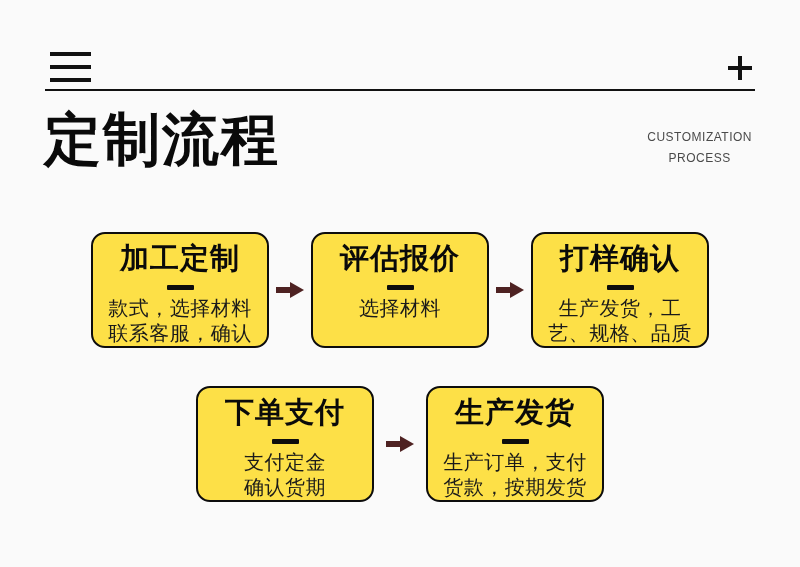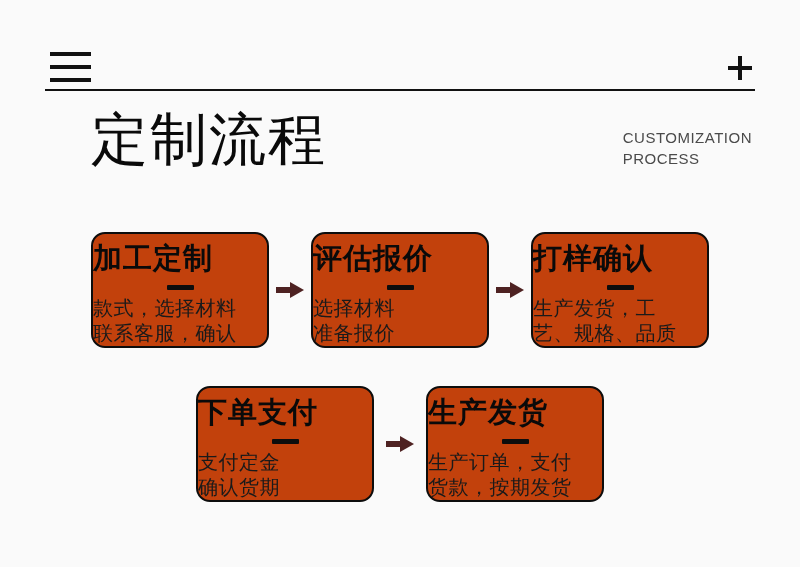--- a/index.html
+++ b/index.html
@@ -51,31 +51,30 @@
     background: #111;
   }
 
   
   .heading {
     position: absolute;
     left: 44px;
     top: 106px;
     font-size: 57px;
     line-height: 66px;
-    font-weight: 400;
+    font-weight: 700;
     letter-spacing: 2px;
     color: #0a0a0a;
-    margin-left: 47px;
   }
   .subheading {
     position: absolute;
     right: 48px;
     top: 127px;
-    text-align: left;
-    font-size: 15px;
+    text-align: center;
+    font-size: 12px;
     line-height: 21px;
     letter-spacing: 0.5px;
     color: #4a4a4a;
   }
 
   
   .flow-row {
     position: absolute;
     left: 0;
     right: 0;
@@ -85,22 +84,22 @@
     gap: 7px;
   }
   .row-1 { top: 232px; }
   .row-2 { top: 386px; gap: 12px; }
 
   .step-box {
     width: 178px;
     height: 116px;
     border: 2px solid #0d0d0d;
     border-radius: 14px;
-    background: #c2410c;
-    text-align: left;
+    background: #fde047;
+    text-align: center;
     overflow: hidden;
   }
   .step-title {
     margin-top: 4px;
     font-size: 29px;
     line-height: 40px;
     font-weight: 700;
     letter-spacing: 1px;
     color: #0a0a0a;
   }
@@ -161,21 +160,20 @@
     <svg class="arrow" viewBox="0 0 28 16" xmlns="http://www.w3.org/2000/svg">
       <rect x="0" y="5" width="15" height="6" fill="#4e2222"></rect>
       <polygon points="14,0 28,8 14,16" fill="#4e2222"></polygon>
     </svg>
 
     <div class="step-box">
       <div class="step-title">评估报价</div>
       <div class="step-dash"></div>
       <div class="step-desc">
         <div>选择材料</div>
-        <div>准备报价</div>
       </div>
     </div>
 
     <svg class="arrow" viewBox="0 0 28 16" xmlns="http://www.w3.org/2000/svg">
       <rect x="0" y="5" width="15" height="6" fill="#4e2222"></rect>
       <polygon points="14,0 28,8 14,16" fill="#4e2222"></polygon>
     </svg>
 
     <div class="step-box">
       <div class="step-title">打样确认</div>

